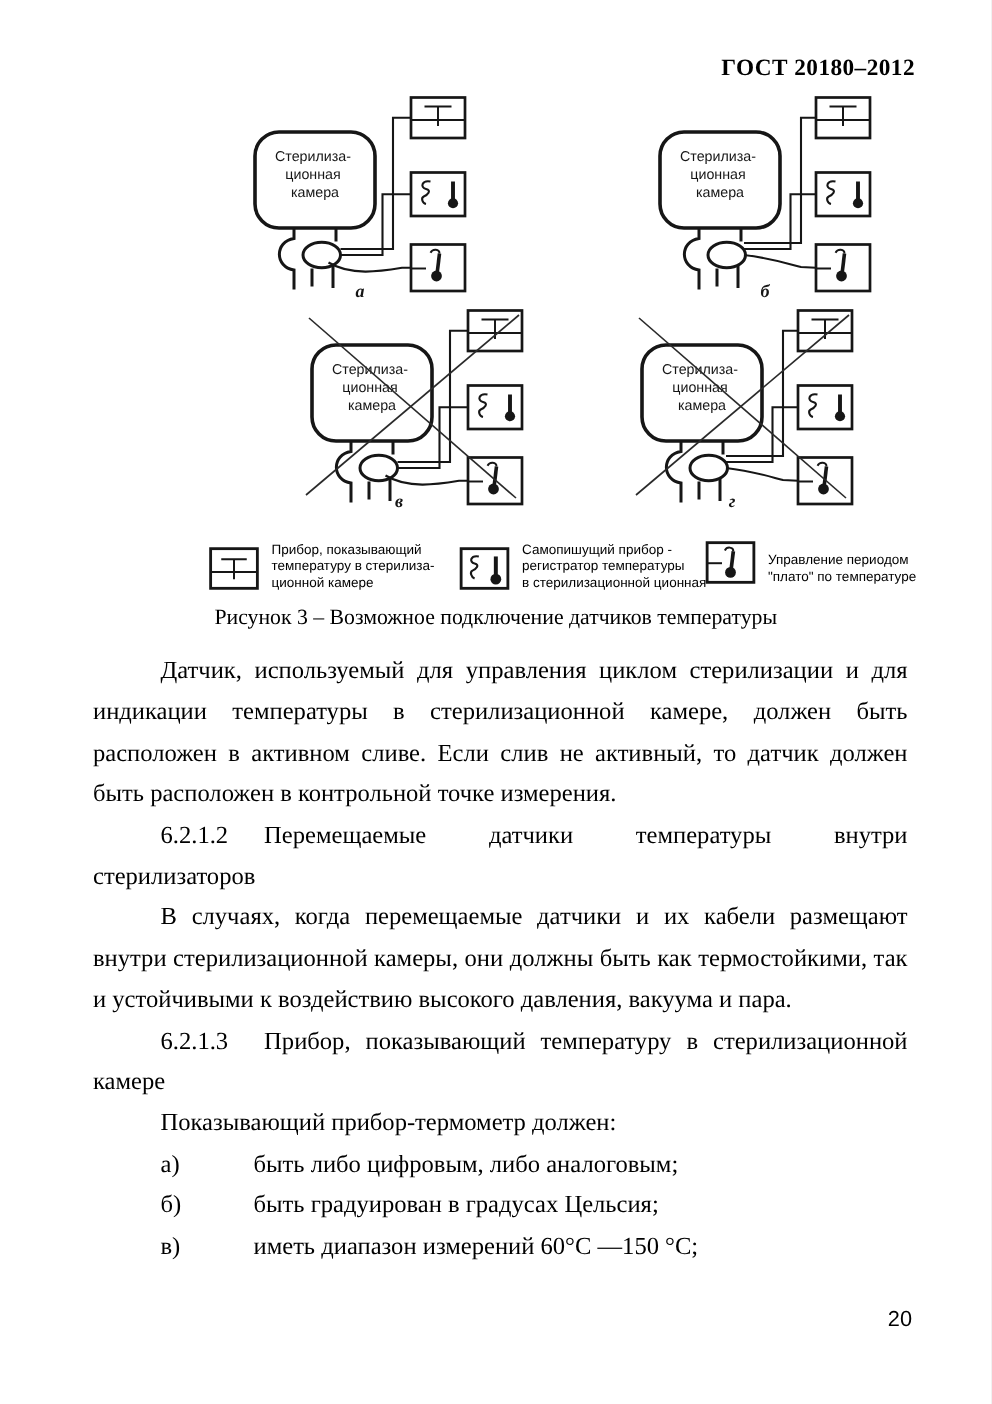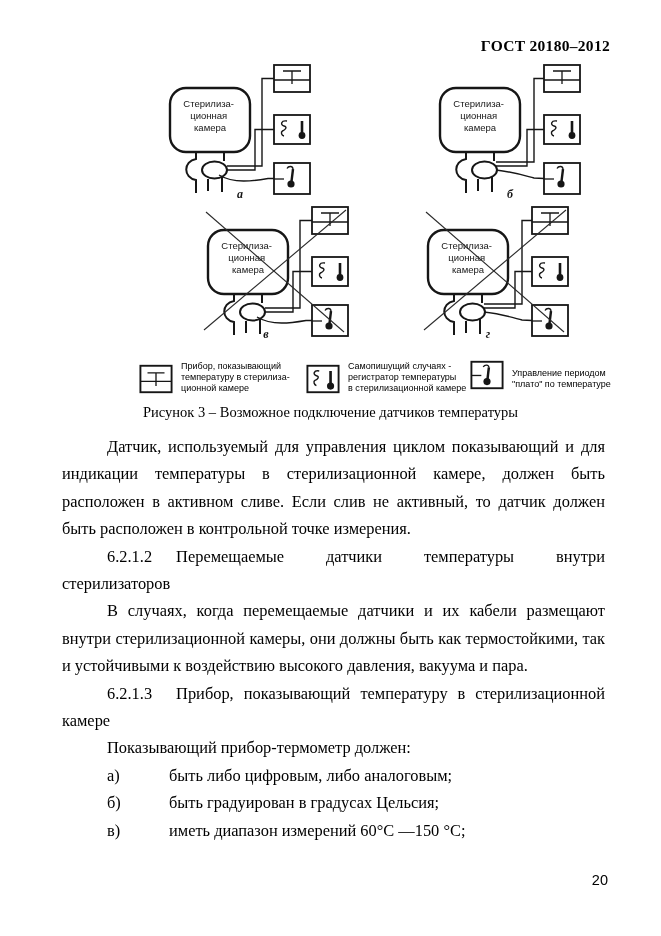--- a/index.html
+++ b/index.html
@@ -149,23 +149,23 @@
   </div>
 
   <div class="legend-item" style="left:306px;top:360px">
     <svg class="legend-icon" width="34" height="30" viewBox="0 0 36 31">
       <rect class="sf" x="1.5" y="1.5" width="33" height="28" stroke-width="2"></rect>
       <path class="s" stroke-width="1.5" d="M14,7 C8,6 7,11 11,12 C15,13 12,16 9.5,17 C7.5,18 8.5,21.5 11,22.5"></path>
       <path class="s" stroke-width="2.8" d="M26,7 V20"></path>
       <circle class="fillb" cx="26" cy="23" r="3.8"></circle>
     </svg>
     <div class="legend-text">
-      <div>Самопишущий случаях -</div>
+      <div>Самопишущий прибор -</div>
       <div>регистратор температуры</div>
-      <div>в стерилизационной камере</div>
+      <div>в стерилизационной ционная</div>
     </div>
   </div>
 
   <div class="legend-item" style="left:470px;top:360px">
     <svg class="legend-icon" width="34" height="30" viewBox="0 0 36 31">
       <rect class="sf" x="1.5" y="1.5" width="33" height="28" stroke-width="2"></rect>
       <path class="s" stroke-width="1.4" d="M1.5,16 H12"></path>
       <path class="s" stroke-width="2.6" d="M20,7.5 L18.5,20"></path>
       <path class="s" stroke-width="1.4" d="M20,7.5 C20,4.5 15.5,4 14,7"></path>
       <circle class="fillb" cx="18" cy="22.5" r="3.8"></circle>
@@ -173,21 +173,21 @@
     <div class="legend-text">
       <div>Управление периодом</div>
       <div>"плато" по температуре</div>
       <div></div>
     </div>
   </div>
 
   <div class="caption">Рисунок 3 – Возможное подключение датчиков температуры</div>
 
   <div class="bodytext">
-    <p class="para">Датчик, используемый для управления циклом показывающий и для индикации температуры в стерилизационной камере, должен быть расположен в активном сливе. Если слив не активный, то датчик должен быть расположен в контрольной точке измерения.</p>
+    <p class="para">Датчик, используемый для управления циклом стерилизации и для индикации температуры в стерилизационной камере, должен быть расположен в активном сливе. Если слив не активный, то датчик должен быть расположен в контрольной точке измерения.</p>
     <p class="para"><span class="h-num">6.2.1.2</span><span class="spread">Перемещаемые датчики температуры внутри стерилизаторов</span></p>
     <p class="para">В случаях, когда перемещаемые датчики и их кабели размещают внутри стерилизационной камеры, они должны быть как термостойкими, так и устойчивыми к воздействию высокого давления, вакуума и пара.</p>
     <p class="para"><span class="h-num">6.2.1.3</span><span>Прибор, показывающий температуру в стерилизационной камере</span></p>
     <p class="para">Показывающий прибор-термометр должен:</p>
     <p class="para"><span class="li-m">а)</span><span>быть либо цифровым, либо аналоговым;</span></p>
     <p class="para"><span class="li-m">б)</span><span>быть градуирован в градусах Цельсия;</span></p>
     <p class="para"><span class="li-m">в)</span><span>иметь диапазон измерений 60°С —150 °С;</span></p>
   </div>
 
   <div class="pagenum">20</div>

